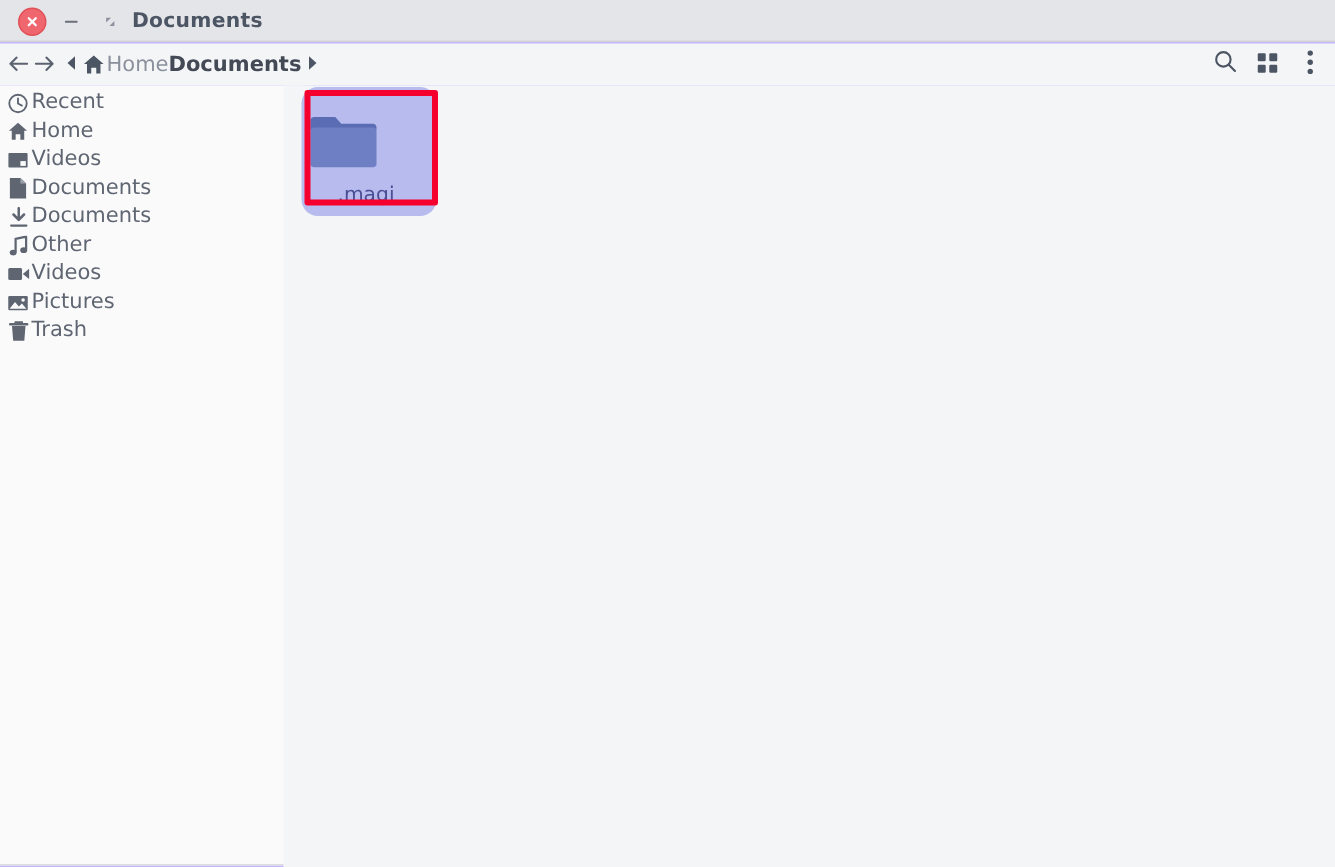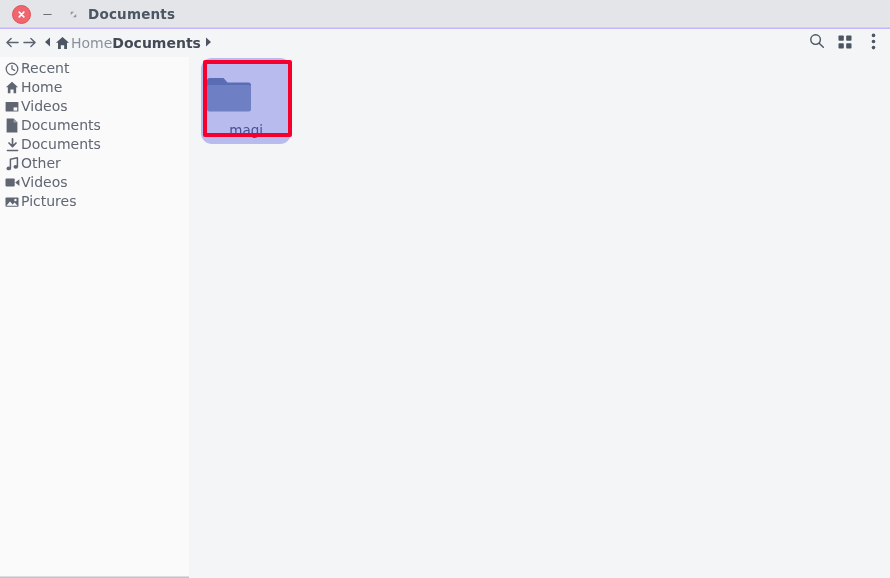--- a/index.html
+++ b/index.html
@@ -418,20 +418,30 @@
       <span class="side-icon">
         <svg width="14" height="12" viewBox="0 0 14 12">
           <rect x="0.5" y="1.4" width="13" height="9.4" rx="0.8" fill="#5f6672"></rect>
           <path d="M1.4 9.8 L5 5.4 L7.6 8.4 L9.6 6.4 L12.6 9.8 Z" fill="#fafafb"></path>
           <circle cx="10.4" cy="4" r="1.2" fill="#fafafb"></circle>
         </svg>
       </span>
       <span class="side-label">Pictures</span>
     </div>
 
+    <div class="side-item">
+      <span class="side-icon">
+        <svg width="13" height="14" viewBox="0 0 13 14">
+          <path d="M0.8 2.2 H12.2" stroke="#5f6672" stroke-width="1.6" stroke-linecap="round"></path>
+          <path d="M4.4 2 V0.9 H8.6 V2" stroke="#5f6672" stroke-width="1.4" fill="none"></path>
+          <path d="M2 3.4 H11 L10.2 13.2 H2.8 Z" fill="#5f6672"></path>
+        </svg>
+      </span>
+      <span class="side-label">Trash</span>
+    </div>
 
     <div class="side-gap"></div>
 
   </div>
 
   <div class="content">
     <div class="grid">
 
       <div class="cell selected">
         <span class="icon-wrap">

